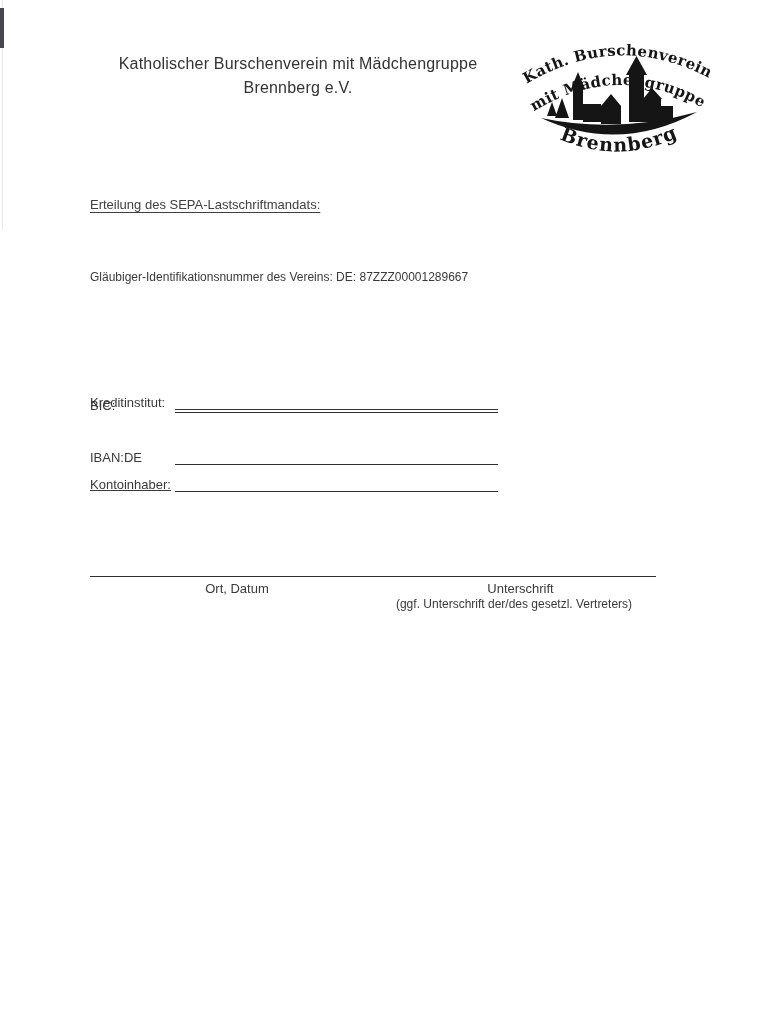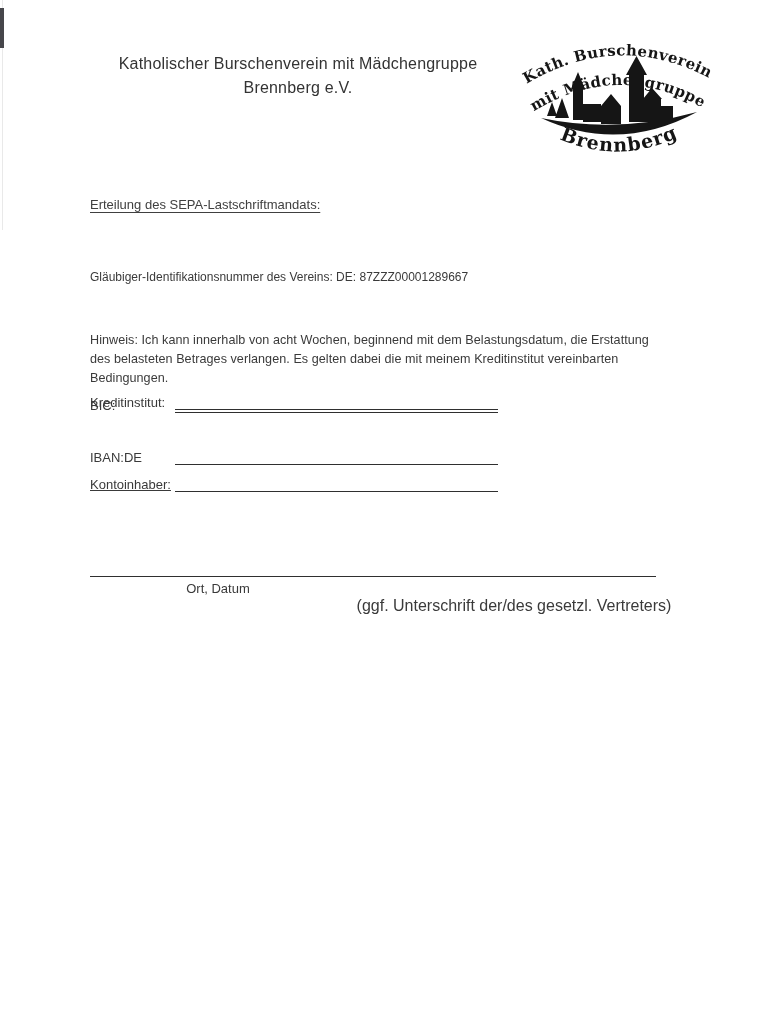--- a/index.html
+++ b/index.html
@@ -40,23 +40,23 @@
 
   .field-row{
     position:absolute; left:90px; width:408px; height:15px;
     display:flex; align-items:flex-end; font-size:13px;
   }
   .label-cell{width:85px; display:flex; align-items:center;}
   .iban-prefix{}
   .blank-line{flex:1; border-bottom:1.5px solid var(--line); height:100%;}
 
   .sig-line{position:absolute; left:90px; top:576px; width:566px; border-top:1.5px solid var(--line);}
-  .sig-label-left{position:absolute; left:78px; top:581px; width:280px; text-align:center; font-size:13px;}
+  .sig-label-left{position:absolute; left:97px; top:581px; width:280px; text-align:center; font-size:13px;}
   .sig-label-right{position:absolute; left:378px; top:581px; width:285px; text-align:center; font-size:13px;}
-  .sig-sublabel{position:absolute; left:338px; top:597px; width:352px; text-align:center; font-size:16px;}
+  .sig-sublabel{position:absolute; left:338px; top:597px; width:352px; text-align:center; font-size:12px;}
 </style>
 </head>
 <body>
 
 <div class="page">
 
   <div class="edge-line"></div>
   <div class="edge-artifact"></div>
 
   <div class="title">
@@ -97,25 +97,20 @@
     </svg>
   </div>
 
   <div class="heading">Erteilung des SEPA-Lastschriftmandats:</div>
 
   <div class="creditor">Gläubiger-Identifikationsnummer des Vereins: DE: 87ZZZ00001289667</div>
 
   <div class="para" id="auth-para">
   </div>
 
-  <div class="para" id="notice-para">
-    <div class="pline">Hinweis: Ich kann innerhalb von acht Wochen, beginnend mit dem Belastungsdatum, die Erstattung</div>
-    <div class="pline">des belasteten Betrages verlangen. Es gelten dabei die mit meinem Kreditinstitut vereinbarten</div>
-    <div class="pline">Bedingungen.</div>
-  </div>
 
   <div class="field-row" style="top:395px;">
     <div class="label-cell">
       <span>Kreditinstitut:</span>
     </div>
     <div class="blank-line"></div>
   </div>
 
   <div class="field-row" style="top:398px;">
     <div class="label-cell">
@@ -134,15 +129,16 @@
 
   <div class="field-row" style="top:477px;text-decoration:underline;">
     <div class="label-cell">
       <span>Kontoinhaber:</span>
     </div>
     <div class="blank-line"></div>
   </div>
 
   <div class="sig-line"></div>
   <div class="sig-label-left">Ort, Datum</div>
+  <div class="sig-label-right">Unterschrift</div>
   <div class="sig-sublabel">(ggf. Unterschrift der/des gesetzl. Vertreters)</div>
 
 </div>
 
 </body></html>

